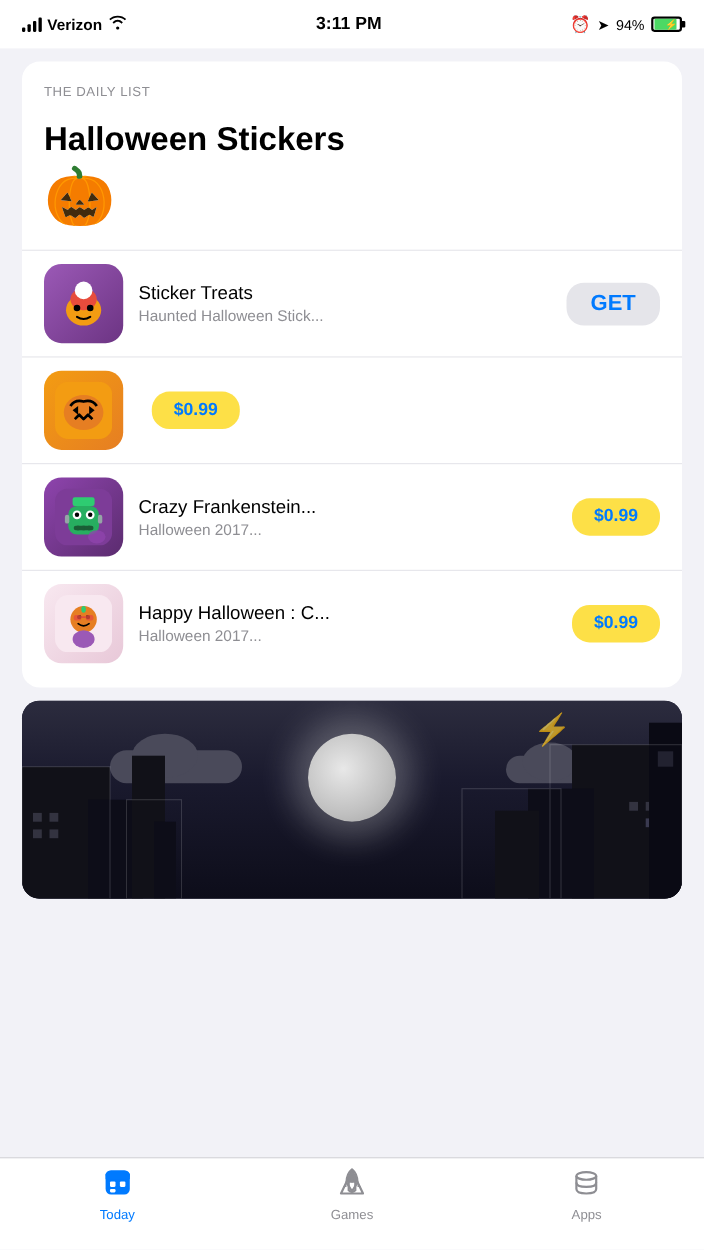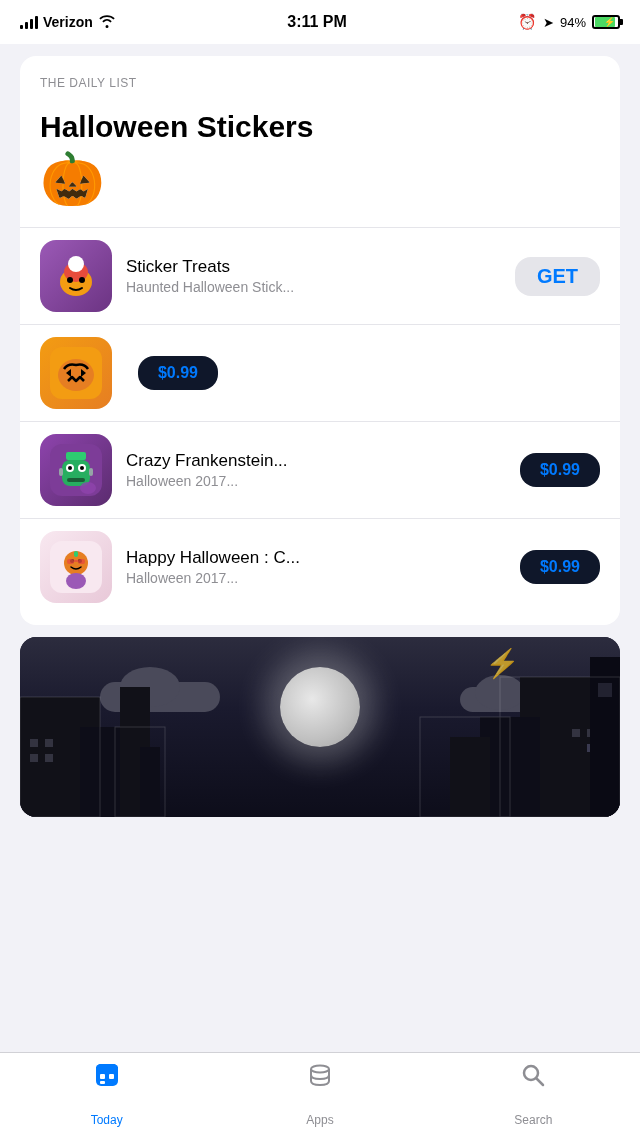--- a/index.html
+++ b/index.html
@@ -200,21 +200,21 @@
       border-radius: 16px;
       padding: 8px 22px;
       font-size: 20px;
       font-weight: 600;
       color: #007aff;
       cursor: pointer;
       min-width: 80px;
       text-align: center;
     }
     .btn-price {
-      background: #0f172a;
+      background: #fde047;
       border: none;
       border-radius: 16px;
       padding: 8px 18px;
       font-size: 16px;
       font-weight: 600;
       color: #007aff;
       cursor: pointer;
       min-width: 80px;
       text-align: center;
     }
@@ -321,21 +321,21 @@
       border-top: 1px solid #d1d1d6;
       display: flex;
       align-items: flex-start;
       justify-content: space-around;
       padding-top: 8px;
     }
     .tab-item {
       display: flex;
       flex-direction: column;
       align-items: center;
-      gap: 20px;
+      gap: 4px;
       cursor: pointer;
       flex: 1;
     }
     .tab-icon {
       font-size: 26px;
       line-height: 1;
     }
     .tab-label {
       font-size: 12px;
       font-weight: 500;
@@ -555,37 +555,46 @@
         <rect x="3" y="3" width="22" height="8" rx="5" fill="#007aff"></rect>
         <rect x="3" y="6" width="22" height="5" fill="#007aff"></rect>
         <rect x="7" y="13" width="5" height="5" rx="1" fill="#fff"></rect>
         <rect x="16" y="13" width="5" height="5" rx="1" fill="#fff"></rect>
         <rect x="7" y="20" width="5" height="3" rx="1" fill="#fff"></rect>
       </svg>
     </div>
     <span class="tab-label" style="color:#007aff;">Today</span>
   </div>
 
+  <div class="tab-item">
+    <div class="tab-icon">
+      <svg width="28" height="28" viewBox="0 0 28 28">
+        <path d="M14 3 L24 24 L4 24 Z" fill="none" stroke="#8e8e93" stroke-width="2" stroke-linejoin="round"></path>
+        <circle cx="14" cy="10" r="2" fill="#8e8e93"></circle>
+
+        <path d="M11 14 Q14 4 17 14 L17 21 Q14 24 11 21 Z" fill="none" stroke="#8e8e93" stroke-width="2"></path>
+        <path d="M14 4 Q19 8 19 14 L14 14 Z" fill="#8e8e93"></path>
+        <path d="M14 4 Q9 8 9 14 L14 14 Z" fill="#8e8e93"></path>
+
+        <path d="M14 2 Q19 6 19 14 L14 22 L9 14 Q9 6 14 2 Z" fill="none" stroke="#8e8e93" stroke-width="2" stroke-linejoin="round"></path>
+        <path d="M9 14 L6 18 L9 18 Z" fill="#8e8e93"></path>
+        <path d="M19 14 L22 18 L19 18 Z" fill="#8e8e93"></path>
+        <circle cx="14" cy="11" r="2.5" fill="none" stroke="#8e8e93" stroke-width="1.5"></circle>
+      </svg>
+    </div>
+    <span class="tab-label">Games</span>
+  </div>
 
   <div class="tab-item">
     <div class="tab-icon">
       <svg width="28" height="28" viewBox="0 0 28 28">
 
         <ellipse cx="14" cy="8" rx="9" ry="3.5" fill="none" stroke="#8e8e93" stroke-width="2"></ellipse>
         <path d="M5 8 L5 14 Q5 18 14 18 Q23 18 23 14 L23 8" fill="none" stroke="#8e8e93" stroke-width="2"></path>
         <path d="M5 14 L5 20 Q5 24 14 24 Q23 24 23 20 L23 14" fill="none" stroke="#8e8e93" stroke-width="2"></path>
       </svg>
     </div>
     <span class="tab-label">Apps</span>
   </div>
 
 
-  <div class="tab-item">
-    <div class="tab-icon">
-      <svg width="28" height="28" viewBox="0 0 28 28">
-        <circle cx="12" cy="12" r="7" fill="none" stroke="#8e8e93" stroke-width="2.5"></circle>
-        <line x1="17.5" y1="17.5" x2="24" y2="24" stroke="#8e8e93" stroke-width="2.5" stroke-linecap="round"></line>
-      </svg>
-    </div>
-    <span class="tab-label">Search</span>
-  </div>
 
 </div>
 
 </body></html>

